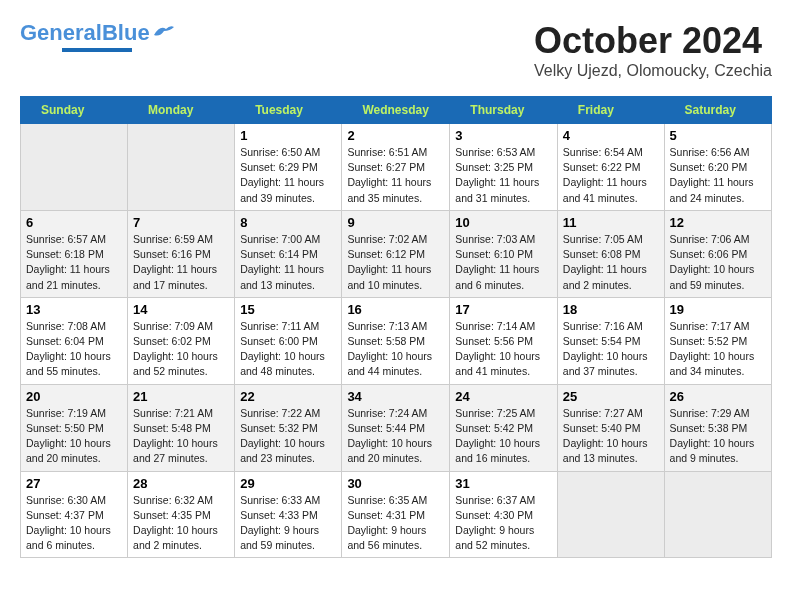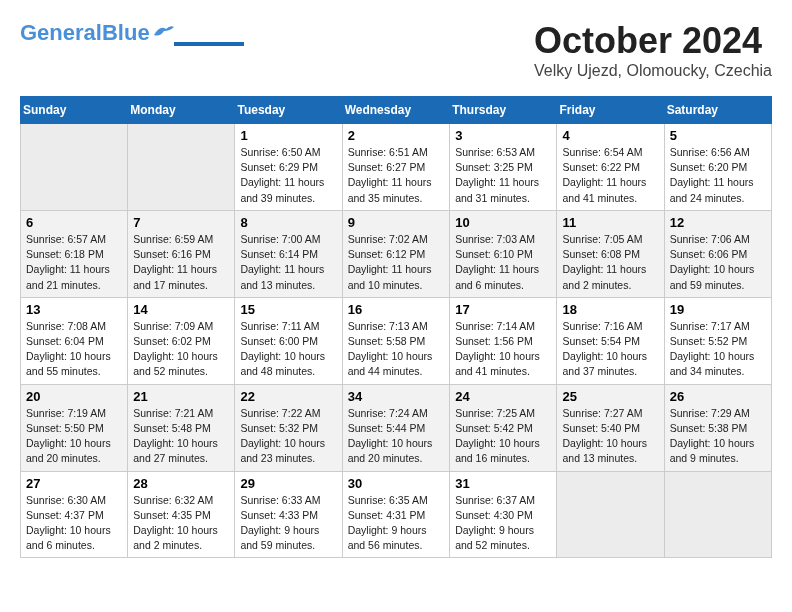--- a/index.html
+++ b/index.html
@@ -11,22 +11,22 @@
       padding: 20px;
     }
     .header {
       display: flex;
       justify-content: space-between;
       align-items: flex-start;
       margin-bottom: 16px;
     }
     .logo {
       display: flex;
-      flex-direction: row;
-      align-items: flex-end;
+      flex-direction: column;
+      align-items: center;
     }
     .logo-text {
       font-size: 22px;
       font-weight: bold;
       color: #1a3a5c;
     }
     .logo-text span {
       color: #4a90d9;
     }
     .logo-line {
@@ -51,23 +51,23 @@
       font-size: 16px;
       color: #444;
     }
     table {
       width: 100%;
       border-collapse: collapse;
       font-size: 11px;
     }
     thead tr th {
       background: #1a6ab5;
-      color: #ffffff;
+      color: #bef264;
       text-align: left;
-      padding: 6px 2px;
+      padding: 6px 20px;
       font-size: 12px;
       font-weight: bold;
       border: 1px solid #1a6ab5;
     }
     tbody tr td {
       border: 1px solid #ccc;
       vertical-align: top;
       padding: 4px 5px;
       height: 80px;
       width: 108px;
@@ -197,21 +197,21 @@
         <td>
           <span class="day-number">15</span>
           <div class="day-info"><span>Sunrise: 7:11 AM</span><br><span>Sunset: 6:00 PM</span><br><span>Daylight: 10 hours and 48 minutes.</span></div>
         </td>
         <td>
           <span class="day-number">16</span>
           <div class="day-info"><span>Sunrise: 7:13 AM</span><br><span>Sunset: 5:58 PM</span><br><span>Daylight: 10 hours and 44 minutes.</span></div>
         </td>
         <td>
           <span class="day-number">17</span>
-          <div class="day-info"><span>Sunrise: 7:14 AM</span><br><span>Sunset: 1:56 PM</span><br><span>Daylight: 10 hours and 41 minutes.</span></div>
+          <div class="day-info"><span>Sunrise: 7:14 AM</span><br><span>Sunset: 5:56 PM</span><br><span>Daylight: 10 hours and 41 minutes.</span></div>
         </td>
         <td>
           <span class="day-number">18</span>
           <div class="day-info"><span>Sunrise: 7:16 AM</span><br><span>Sunset: 5:54 PM</span><br><span>Daylight: 10 hours and 37 minutes.</span></div>
         </td>
         <td>
           <span class="day-number">19</span>
           <div class="day-info"><span>Sunrise: 7:17 AM</span><br><span>Sunset: 5:52 PM</span><br><span>Daylight: 10 hours and 34 minutes.</span></div>
         </td>
       </tr>

